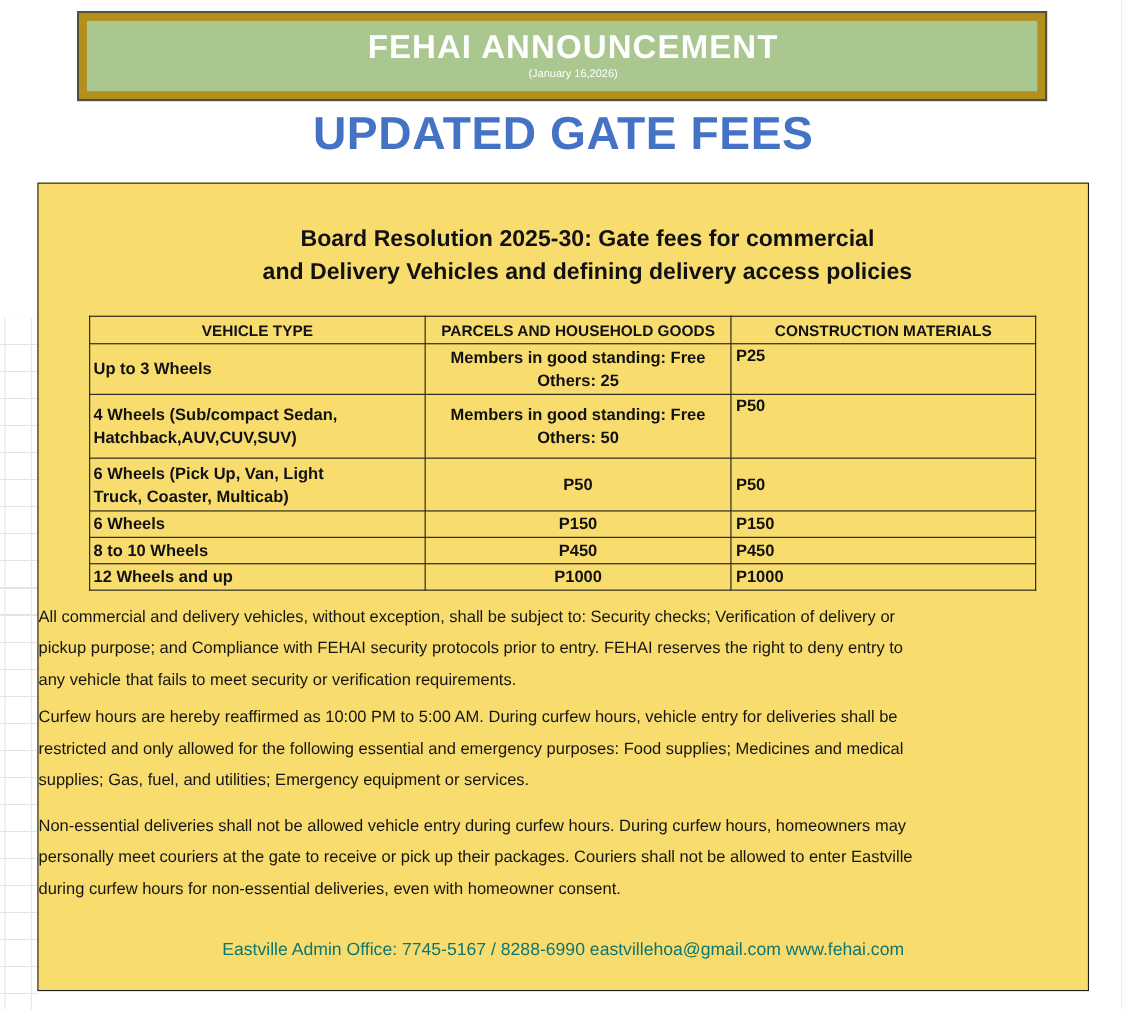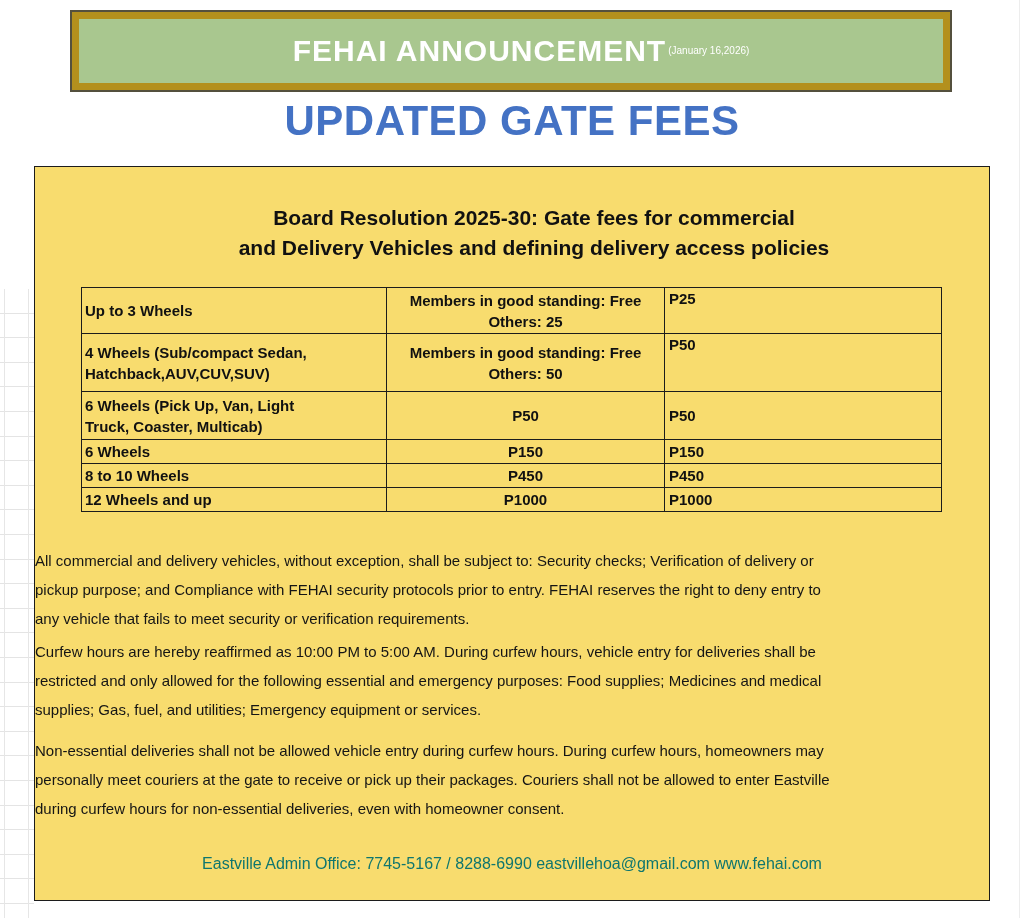--- a/index.html
+++ b/index.html
@@ -8,21 +8,21 @@
 
   
   .grid-strip{position:absolute;left:0;top:289px;width:34px;height:629px;
     background:repeating-linear-gradient(to bottom,transparent 0 23.6px,#e4e4e4 23.6px,#e4e4e4 24.6px);}
   .grid-vline{position:absolute;top:289px;width:1px;height:629px;background:#e6e6e6;}
   .edge-line{position:absolute;top:0;width:1px;height:918px;background:#ededed;}
 
   
   .banner{position:absolute;left:72px;top:12px;width:878px;height:78px;box-sizing:border-box;
     background:#a9c78f;border:7px solid #b3901d;outline:2px solid #54503e;
-    display:flex;flex-direction:row;align-items:center;justify-content:center;gap:2px;padding-left:20px;}
+    display:flex;flex-direction:column;align-items:center;justify-content:center;gap:2px;padding-left:20px;}
   .banner-title{color:#ffffff;font-weight:bold;font-size:30px;letter-spacing:1px;line-height:32px;}
   .banner-date{color:#ffffff;font-size:10px;line-height:12px;}
 
   
   .page-title{position:absolute;left:0;top:97px;width:100%;text-align:center;
     color:#4472c4;font-weight:bold;font-size:42px;letter-spacing:0.5px;}
 
   
   .notice-box{position:absolute;left:34px;top:166px;width:956px;height:735px;box-sizing:border-box;
     background:#f8dc6e;border:1.5px solid #1c1c1c;}
@@ -70,20 +70,25 @@
     <div class="notice-heading">Board Resolution 2025-30: Gate fees for commercial
 and Delivery Vehicles and defining delivery access policies</div>
 
     <table class="fees-table">
       <colgroup>
         <col style="width:305px">
           <col style="width:278px">
           <col style="width:277px">
       </colgroup>
       <tbody>
+          <tr>
+        <th>VEHICLE TYPE</th>
+        <th>PARCELS AND HOUSEHOLD GOODS</th>
+        <th>CONSTRUCTION MATERIALS</th>
+      </tr>
       <tr class="r-tall1">
         <td class="vehicle">Up to 3 Wheels</td>
         <td class="parcels">Members in good standing: Free
 Others: 25</td>
         <td class="construction v-top">P25</td>
       </tr>
       <tr class="r-tall2">
         <td class="vehicle">4 Wheels (Sub/compact Sedan,
 Hatchback,AUV,CUV,SUV)</td>
         <td class="parcels">Members in good standing: Free

